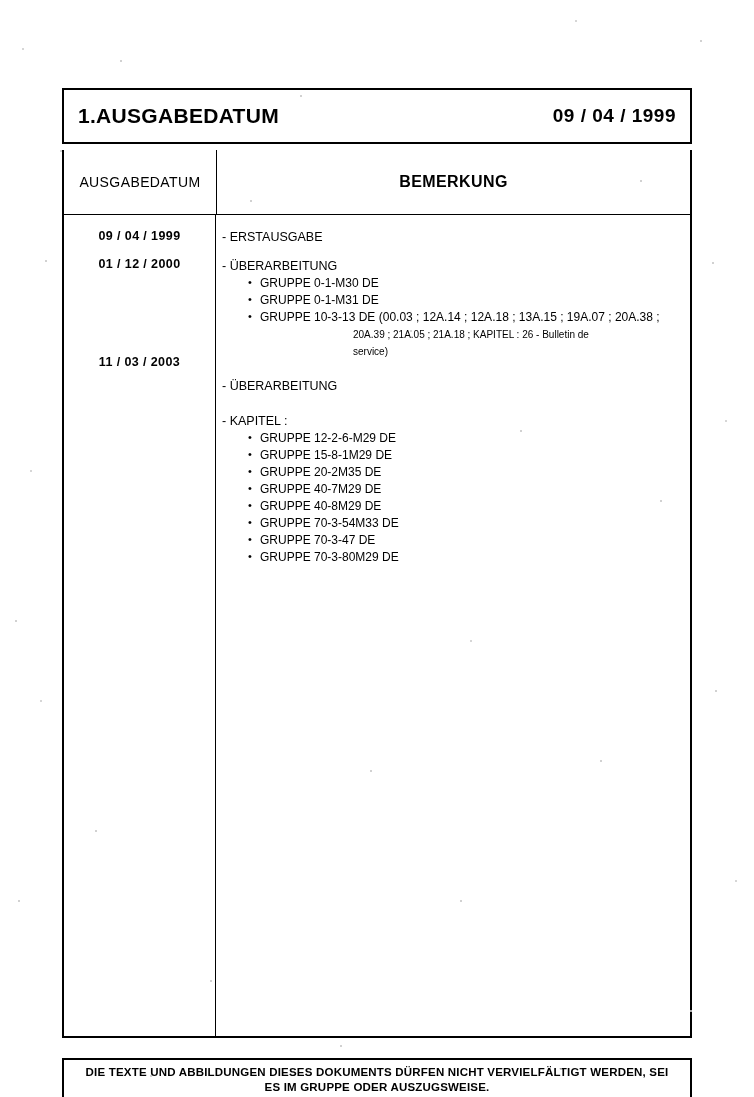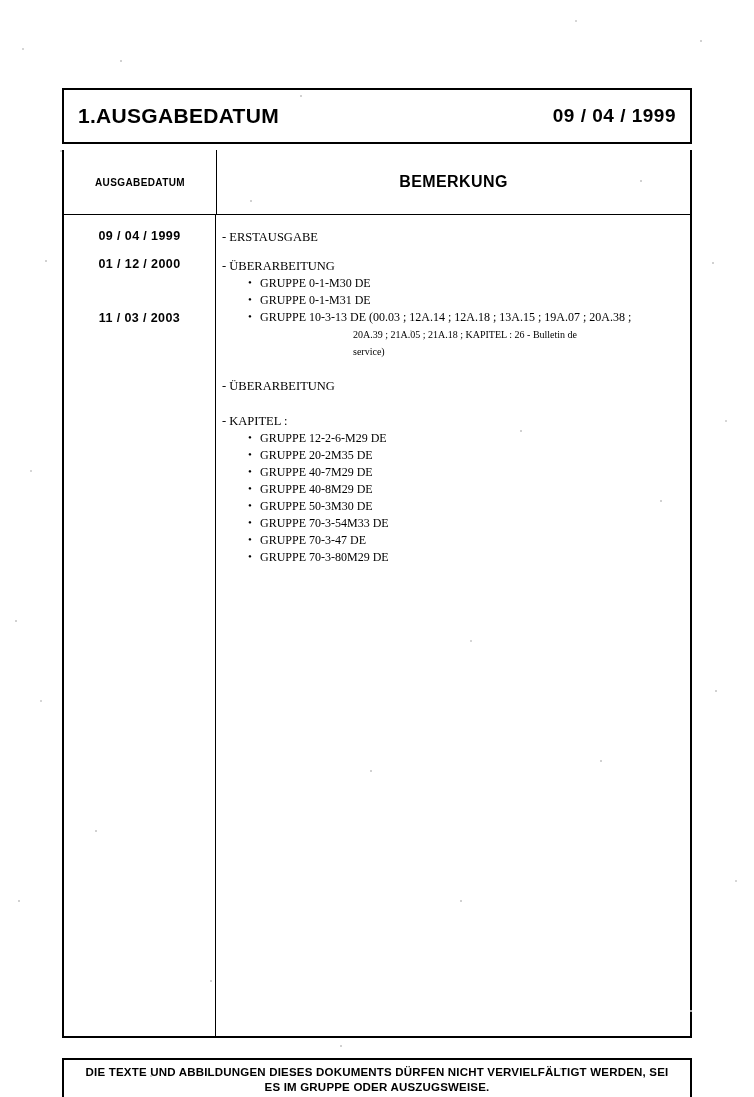--- a/index.html
+++ b/index.html
@@ -68,22 +68,22 @@
     height: 64px;
     flex: 0 0 auto;
   }
   .th-left {
     width: 152px;
     flex: 0 0 152px;
     border-right: 1.5px solid #000;
     display: flex;
     align-items: center;
     justify-content: center;
-    font-size: 10px;
-    font-weight: bold;
+    font-size: 14px;
+    font-weight: normal;
     letter-spacing: 0.4px;
   }
   .th-right {
     flex: 1 1 auto;
     display: flex;
     align-items: center;
     justify-content: center;
     font-size: 16px;
     font-weight: bold;
     letter-spacing: 0.4px;
@@ -96,31 +96,30 @@
     width: 152px;
     flex: 0 0 152px;
     border-right: 1.5px solid #000;
     padding-top: 14px;
     box-sizing: border-box;
   }
   .col-right {
     flex: 1 1 auto;
     padding: 14px 8px 2px 6px;
     box-sizing: border-box;
-    font-family: Liberation Serif, serif;
   }
 
   .date-cell {
     text-align: center;
     font-size: 12.5px;
     font-weight: bold;
     letter-spacing: 0.4px;
   }
   .date-gap-1 { margin-top: 14px; }
-  .date-gap-2 { margin-top: 40px; }
+  .date-gap-2 { margin-top: 84px; }
 
   .rem-line {
     font-size: 12.5px;
     line-height: 17px;
     white-space: pre;
   }
   .rem-block { margin-bottom: 0; }
   .bullets {
     list-style: none;
     margin: 0;
@@ -209,24 +208,24 @@
         </div>
 
         <div class="spacer-18"></div>
 
         <div class="rem-block">
           <div class="rem-line">- ÜBERARBEITUNG</div>
           <div class="spacer-18"></div>
           <div class="rem-line">- KAPITEL :</div>
           <ul class="bullets">
             <li>GRUPPE 12-2-6-M29 DE</li>
+            <li>GRUPPE 15-8-1M29 DE</li>
             <li>GRUPPE 20-2M35 DE</li>
             <li>GRUPPE 40-7M29 DE</li>
             <li>GRUPPE 40-8M29 DE</li>
-            <li>GRUPPE 50-3M30 DE</li>
             <li>GRUPPE 70-3-54M33 DE</li>
             <li>GRUPPE 70-3-47 DE</li>
             <li>GRUPPE 70-3-80M29 DE</li>
           </ul>
         </div>
 
       </div>
     </div>
   </div>
 

